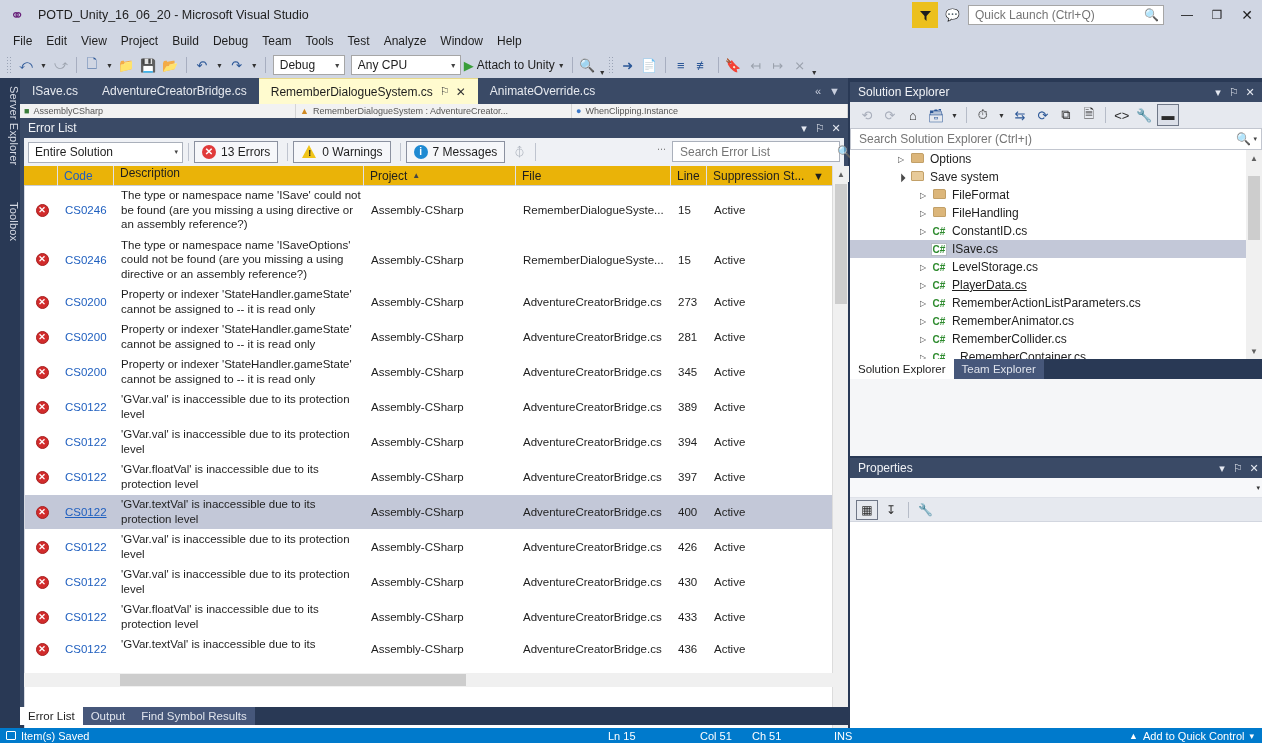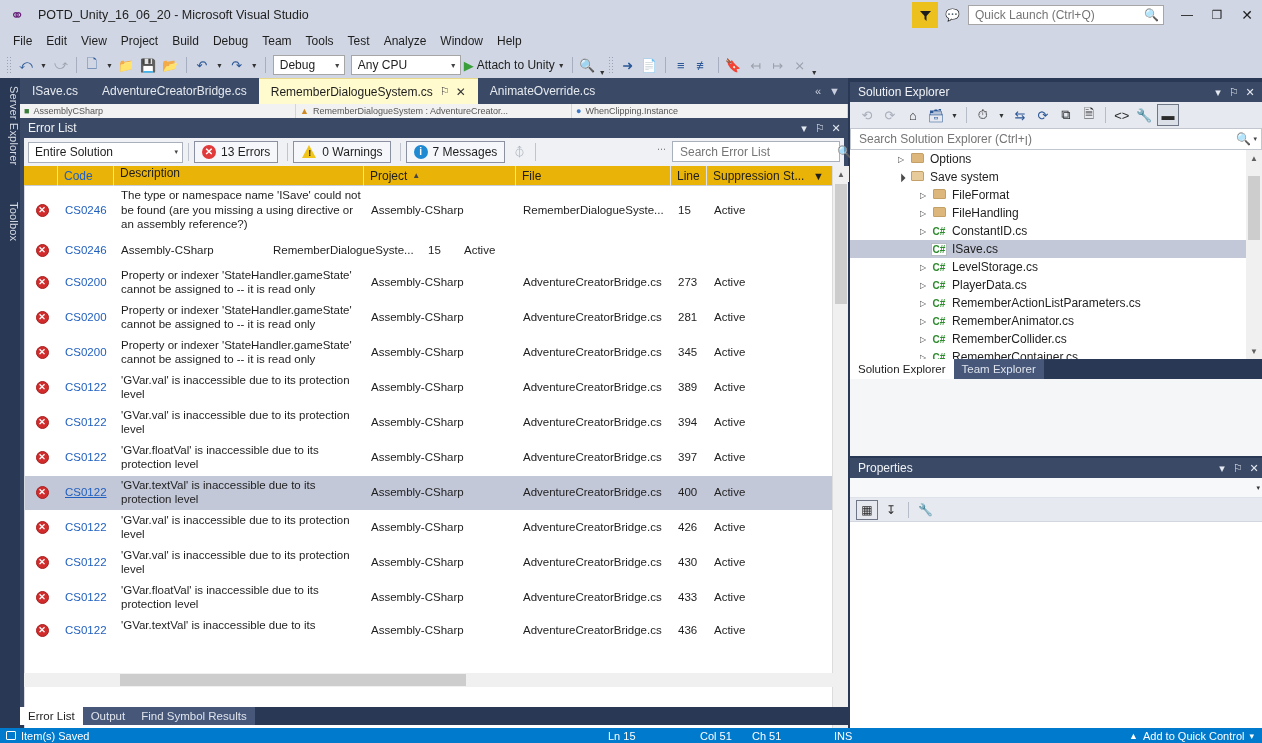--- a/index.html
+++ b/index.html
@@ -615,20 +615,21 @@
           <div class="cell c-proj">Assembly-CSharp</div>
           <div class="cell c-file">RememberDialogueSyste...</div>
           <div class="cell c-line">15</div>
           <div class="cell c-supp">Active</div>
         </div>
         <div class="err-row">
           <div class="cell c-icon">
             <span class="err-x">✕</span>
           </div>
           <div class="cell c-code">CS0246</div>
+          <div class="cell c-desc">The type or namespace name 'ISaveOptions' could not be found (are you missing a using directive or an assembly reference?)</div>
           <div class="cell c-proj">Assembly-CSharp</div>
           <div class="cell c-file">RememberDialogueSyste...</div>
           <div class="cell c-line">15</div>
           <div class="cell c-supp">Active</div>
         </div>
         <div class="err-row">
           <div class="cell c-icon">
             <span class="err-x">✕</span>
           </div>
           <div class="cell c-code">CS0200</div>
@@ -829,41 +830,41 @@
           <span style="padding-left: 4px;">ISave.cs</span>
         </div>
         <div class="tnode" style="padding-left: 66px;">
           <span class="twist">▷</span>
           <span class="tico"><span class="cs-ic">C#</span></span>
           <span style="padding-left: 4px;">LevelStorage.cs</span>
         </div>
         <div class="tnode" style="padding-left: 66px;">
           <span class="twist">▷</span>
           <span class="tico"><span class="cs-ic">C#</span></span>
-          <span style="padding-left: 4px;">PlayerData.cs</span>
+          <span style="padding-left: 4px; text-decoration: underline;">PlayerData.cs</span>
         </div>
         <div class="tnode" style="padding-left: 66px;">
           <span class="twist">▷</span>
           <span class="tico"><span class="cs-ic">C#</span></span>
           <span style="padding-left: 4px;">RememberActionListParameters.cs</span>
         </div>
         <div class="tnode" style="padding-left: 66px;">
           <span class="twist">▷</span>
           <span class="tico"><span class="cs-ic">C#</span></span>
           <span style="padding-left: 4px;">RememberAnimator.cs</span>
         </div>
         <div class="tnode" style="padding-left: 66px;">
           <span class="twist">▷</span>
           <span class="tico"><span class="cs-ic">C#</span></span>
           <span style="padding-left: 4px;">RememberCollider.cs</span>
         </div>
         <div class="tnode" style="padding-left: 66px;">
           <span class="twist">▷</span>
           <span class="tico"><span class="cs-ic">C#</span></span>
-          <span style="padding-left: 4px;">RememberContainer.cs</span>
+          <span style="padding-left: 4px; margin-left: 8px;">RememberContainer.cs</span>
         </div>
         <div class="se-vscroll">
         <div class="vs-arrow">▲</div>
         <div class="se-vs-thumb"></div>
         <div class="vs-arrow" style="position:absolute;bottom:0;left:0">▼</div>
       </div>
     </div>
     <div class="se-tabs">
       <div class="setab active">Solution Explorer</div>
       <div class="setab">Team Explorer</div>

